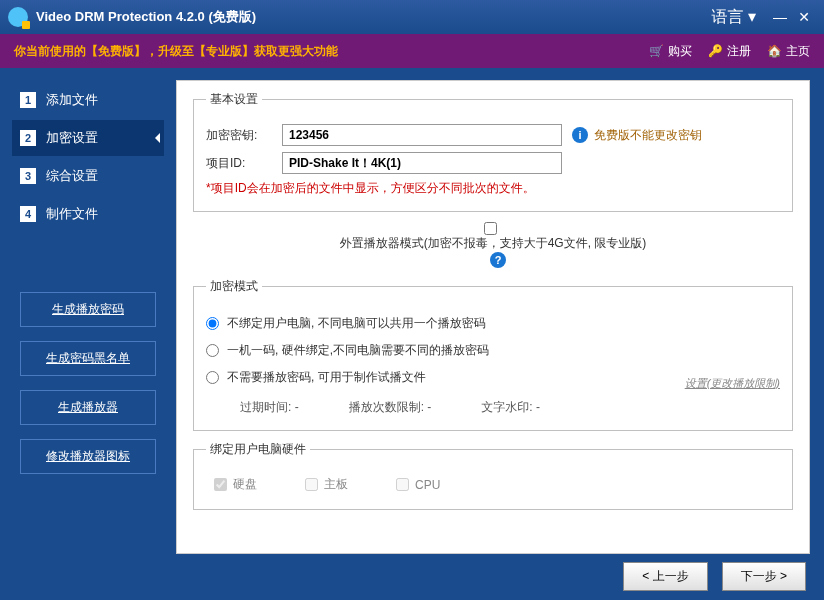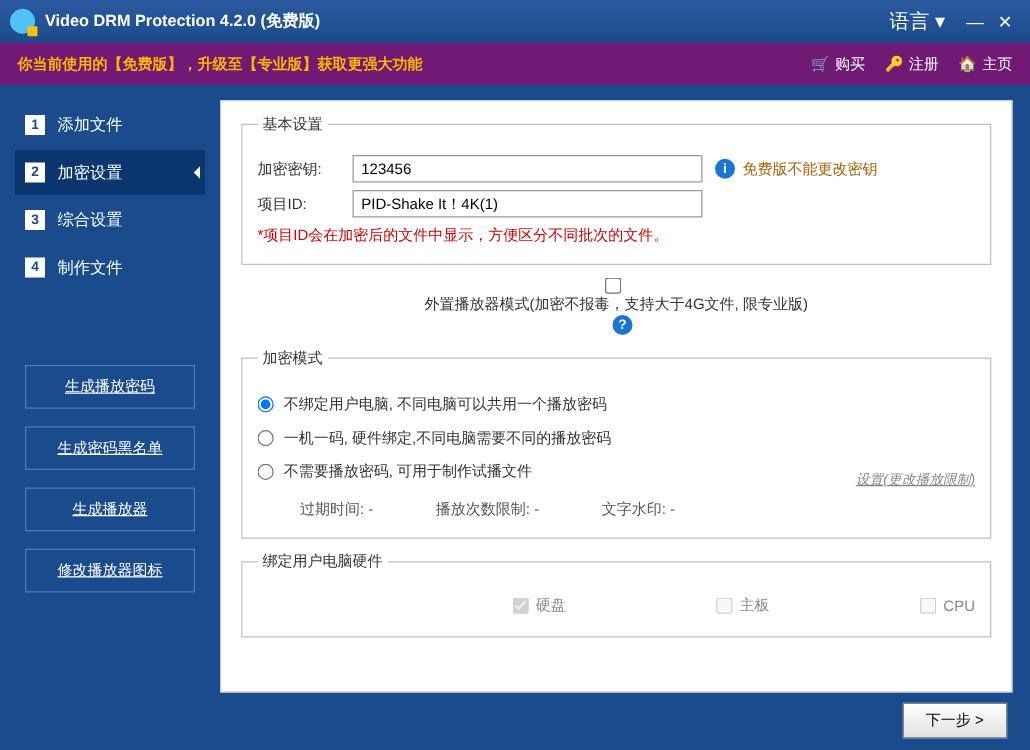--- a/index.html
+++ b/index.html
@@ -23,31 +23,31 @@
 .step.active { background: #0b3670; }
 .step.active::after { content: ""; position: absolute; right: 4px; top: 50%; transform: translateY(-50%); border: 5px solid transparent; border-right-color: #fff; }
 .side-btns { margin-top: 60px; }
 .side-btn { border: 1px solid #4a7bc0; color: #fff; font-size: 12px; text-align: center; padding: 8px 0; margin: 0 8px 14px 8px; cursor: pointer; text-decoration: underline; }
 
 .main { flex: 1; background: #fff; margin: 12px 14px 0 0; border: 1px solid #ccc; padding: 10px 16px; overflow: auto; font-size: 12px; color: #333; }
 fieldset { border: 1px solid #c0c0c0; padding: 10px 12px 12px 12px; margin-bottom: 10px; }
 legend { padding: 0 4px; color: #333; }
 .row { display: flex; align-items: center; margin: 6px 0; }
 .row label.lbl { width: 76px; color: #333; }
-.row input[type=text] { flex: 0 0 280px; height: 22px; border: 1px solid #999; padding: 0 6px; font-size: 12px; }
+.row input[type=text] { flex: 0 0 280px; height: 22px; border: 1px solid #999; padding: 0 6px; font-size: 12px; font-weight: bold; }
 .info-icon { width: 16px; height: 16px; border-radius: 50%; background: #1976d2; color: #fff; font-size: 11px; font-weight: bold; display: inline-flex; align-items: center; justify-content: center; margin-left: 10px; }
 .red { color: #a16207; font-family: Liberation Serif, serif; }
 .hint { color: #cc0000; margin: 6px 0 2px 0; }
 .chk-row { display: flex; align-items: center; margin: 10px 0; flex-direction: column; }
 .chk-row input { margin-right: 6px; }
 .radio { display: flex; align-items: center; margin: 10px 0; }
 .radio input { margin-right: 8px; }
 .limits { display: flex; gap: 50px; margin: 8px 0 2px 34px; color: #555; }
 .settings-link { text-align: right; color: #888; text-decoration: underline; cursor: pointer; font-size: 11px; margin-top: -20px; font-style: italic; }
-.hw-row { display: flex; gap: 120px; margin: 8px 0 4px 8px; color: #888; justify-content: flex-end; }
+.hw-row { display: flex; gap: 48px; margin: 8px 0 4px 8px; color: #888; }
 .hw-row label { display: flex; align-items: center; gap: 6px; }
 
 .footer { height: 44px; display: flex; justify-content: flex-end; align-items: center; padding: 0 18px; gap: 14px; }
 .nav-btn { background: linear-gradient(to bottom, #fff, #e0e0e0); border: 1px solid #888; padding: 5px 18px; font-size: 12px; cursor: pointer; }
 </style>
 </head>
 <body>
 
 <div class="titlebar">
   <div class="app-icon"></div>
@@ -157,14 +157,15 @@
         <label>
             <input type="checkbox" disabled="" style="">
             <span>CPU</span>
           </label>
       </div>
     </fieldset>
   </div>
 </div>
 
 <div class="footer">
+  <button class="nav-btn">&lt; 上一步</button>
   <button class="nav-btn">下一步 &gt;</button>
 </div>
 
 </body></html>

